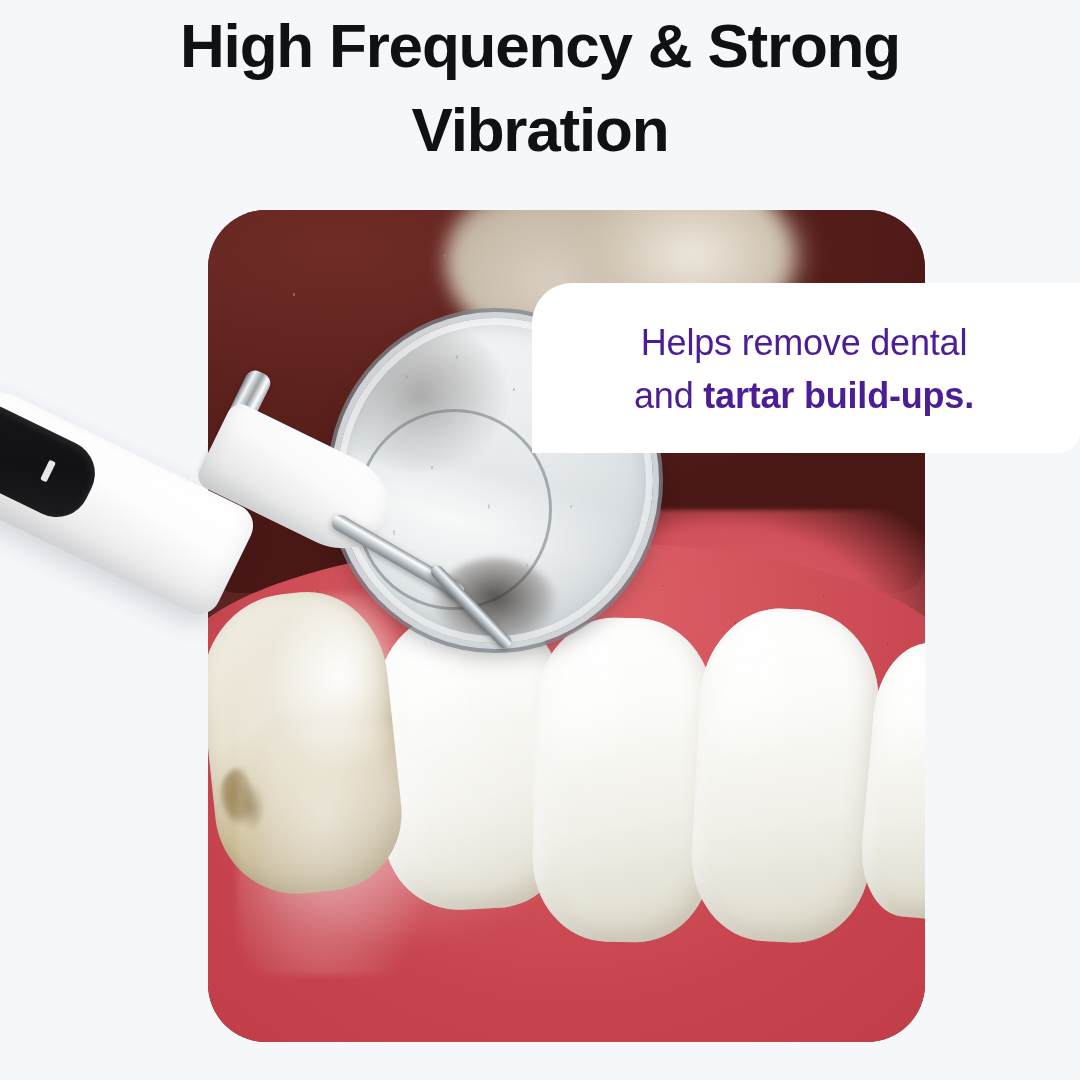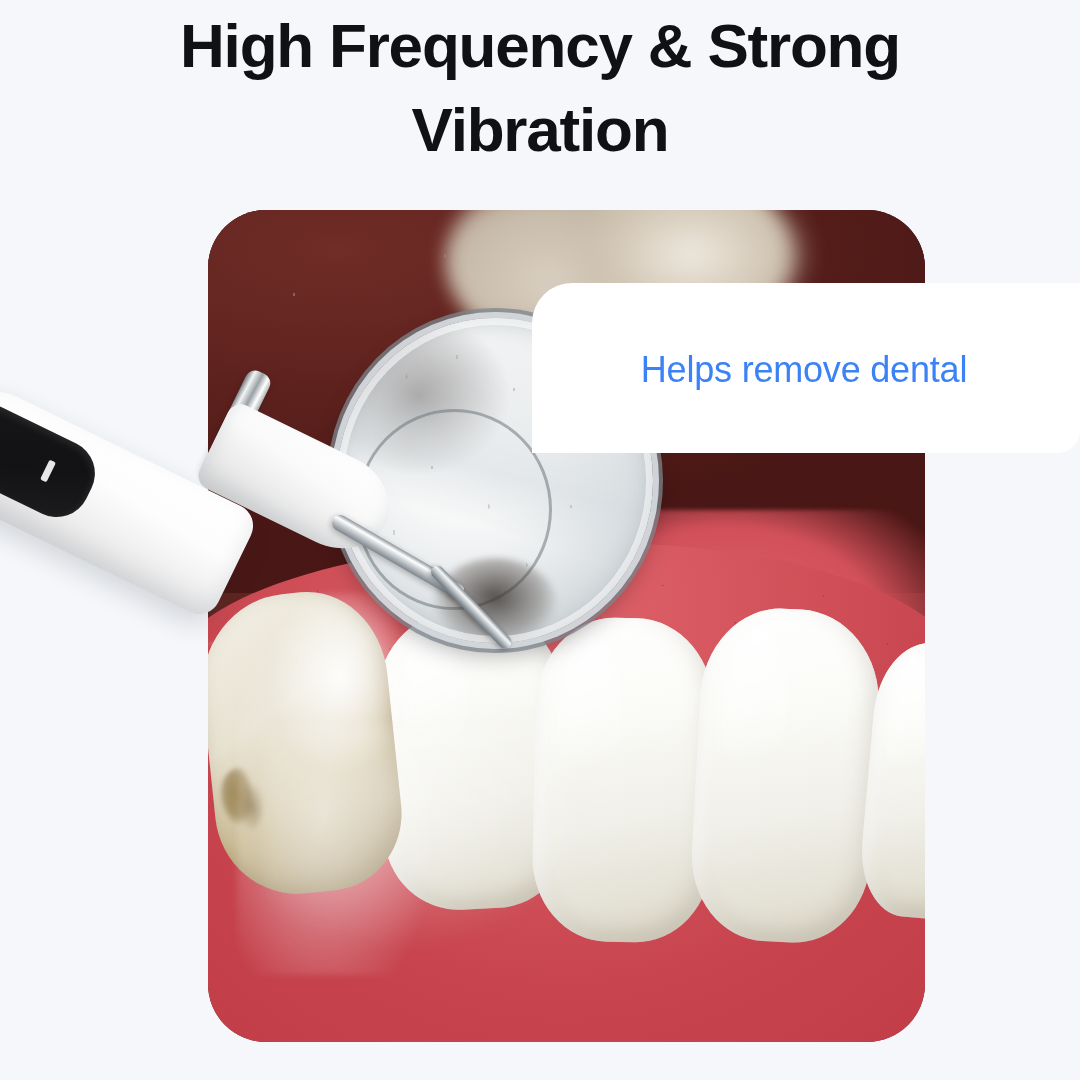--- a/index.html
+++ b/index.html
@@ -1,16 +1,16 @@
 <!DOCTYPE html>
 <html><head>
 <meta charset="utf-8">
 <title>Product Feature Card</title>
 <style>
-  * { margin:0; padding:0; box-sizing:border-box; }
+  * { margin:0; padding:0; box-sizing:border-box;border-radius:29px; }
 
   html, body {
     width:1080px; height:1080px;
     overflow:hidden;
   }
 
   body {
     background:#f5f7fa;
     font-family:"Liberation Sans", sans-serif;
     position:relative;
@@ -311,21 +311,21 @@
     padding:16px 30px 14px 26px;
     display:flex;
     flex-direction:column;
     justify-content:center;
     align-items:center;
     gap:2px;
   }
   .callout-line{
     font-size:36px;
     line-height:51px;
-    color:#3b82f6;
+    color:#4c1d95;
     letter-spacing:-.2px;
     text-align:center;
     white-space:nowrap;
     font-weight:400;
   }
   .callout-line.bold { font-weight:700; }
   .callout-line .b { font-weight:700; }
 </style>
 </head>
 <body>
@@ -372,15 +372,16 @@
       <div class="scaler-indicator"></div>
     </div>
     <div class="scaler-ring"></div>
     <div class="scaler-nose"></div>
     <div class="scaler-tip"></div>
     <div class="scaler-tip-2"></div>
   </div>
 
   <div class="callout">
     <div class="callout-line">Helps remove dental</div>
+    <div class="callout-line"><span>and </span><span class="b">tartar build-ups.</span></div>
   </div>
 
 </div>
 
 </body></html>

